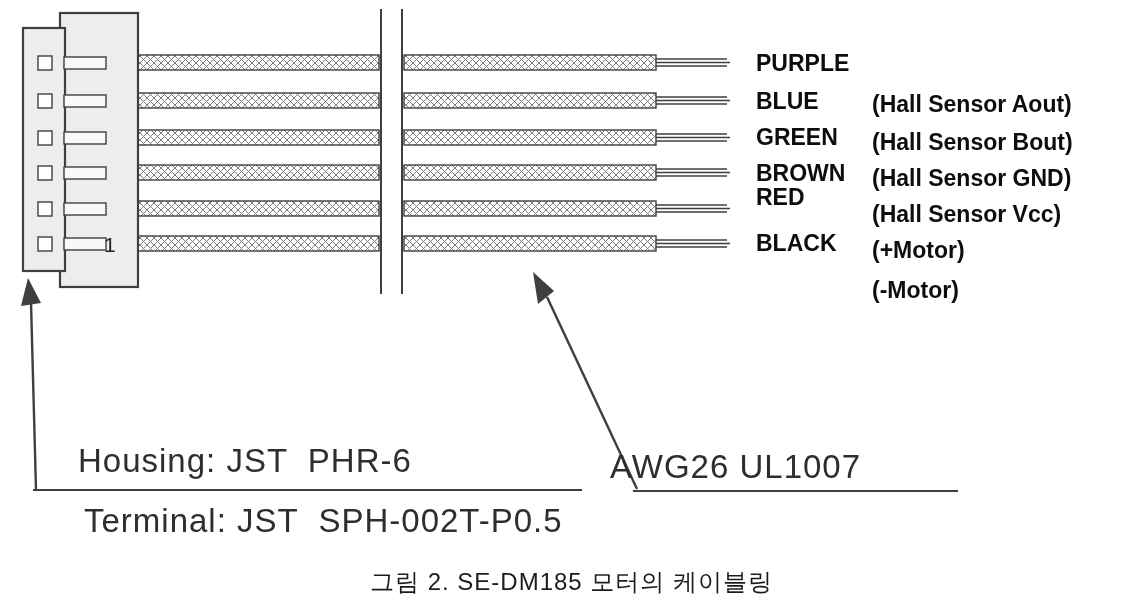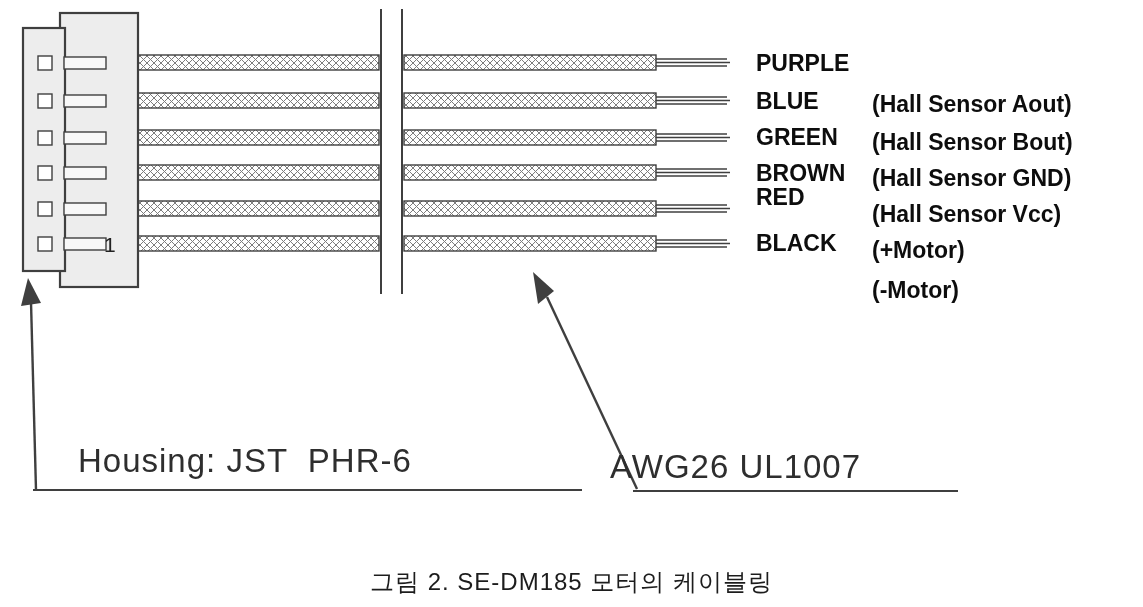--- a/index.html
+++ b/index.html
@@ -133,17 +133,18 @@
   <div class="wire-label-color" style="top:160px">BROWN</div>
   <div class="wire-label-fn" style="top:160px">(Hall Sensor Vcc)</div>
 
   <div class="wire-label-color" style="top:184px">RED</div>
   <div class="wire-label-fn" style="top:196px">(+Motor)</div>
 
   <div class="wire-label-color" style="top:230px">BLACK</div>
   <div class="wire-label-fn" style="top:236px">(-Motor)</div>
 
   <div id="housing-note" class="note">Housing: JST  PHR-6</div>
+  <div id="terminal-note" class="note">Terminal: JST  SPH-002T-P0.5</div>
   <div id="awg-note" class="note">AWG26 UL1007</div>
 
   <div id="caption">그림 2. SE-DM185 모터의 케이블링</div>
 
 </div>
 
 </body></html>

